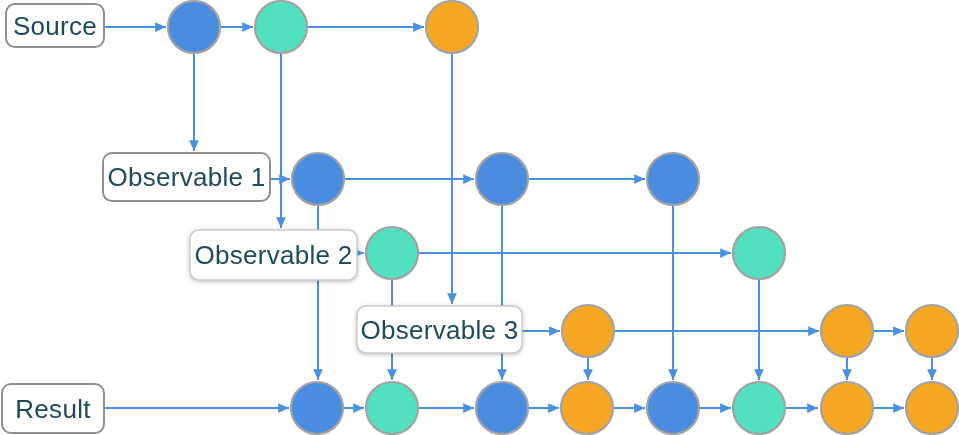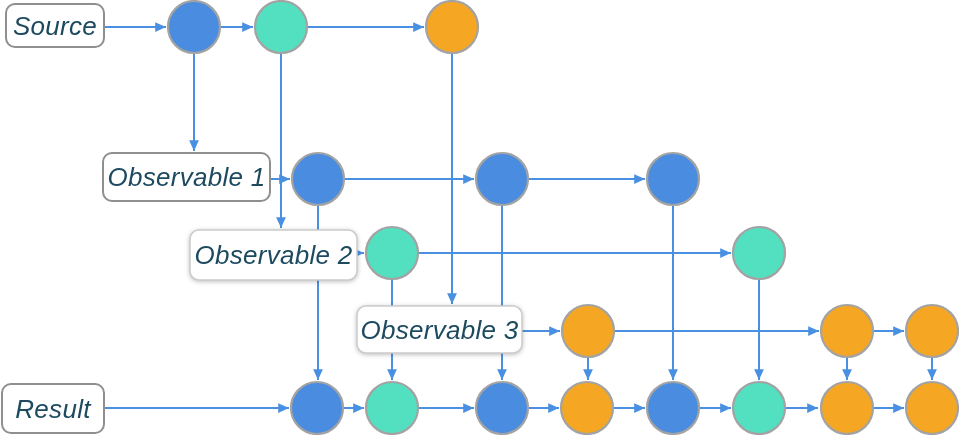--- a/index.html
+++ b/index.html
@@ -7,21 +7,20 @@
     padding: 0;
     background: #ffffff;
     font-family: "Liberation Sans", sans-serif;
   }
   .stage {
     position: relative;
     width: 959px;
     height: 435px;
     background: #ffffff;
     overflow: hidden;
-    font-style: italic;
   }
   svg { display: block; }
   .edge-line {
     fill: none;
     stroke-width: 2px;
   }
   .event-node {
     stroke-width: 2.2px;
   }
   .label-box {

